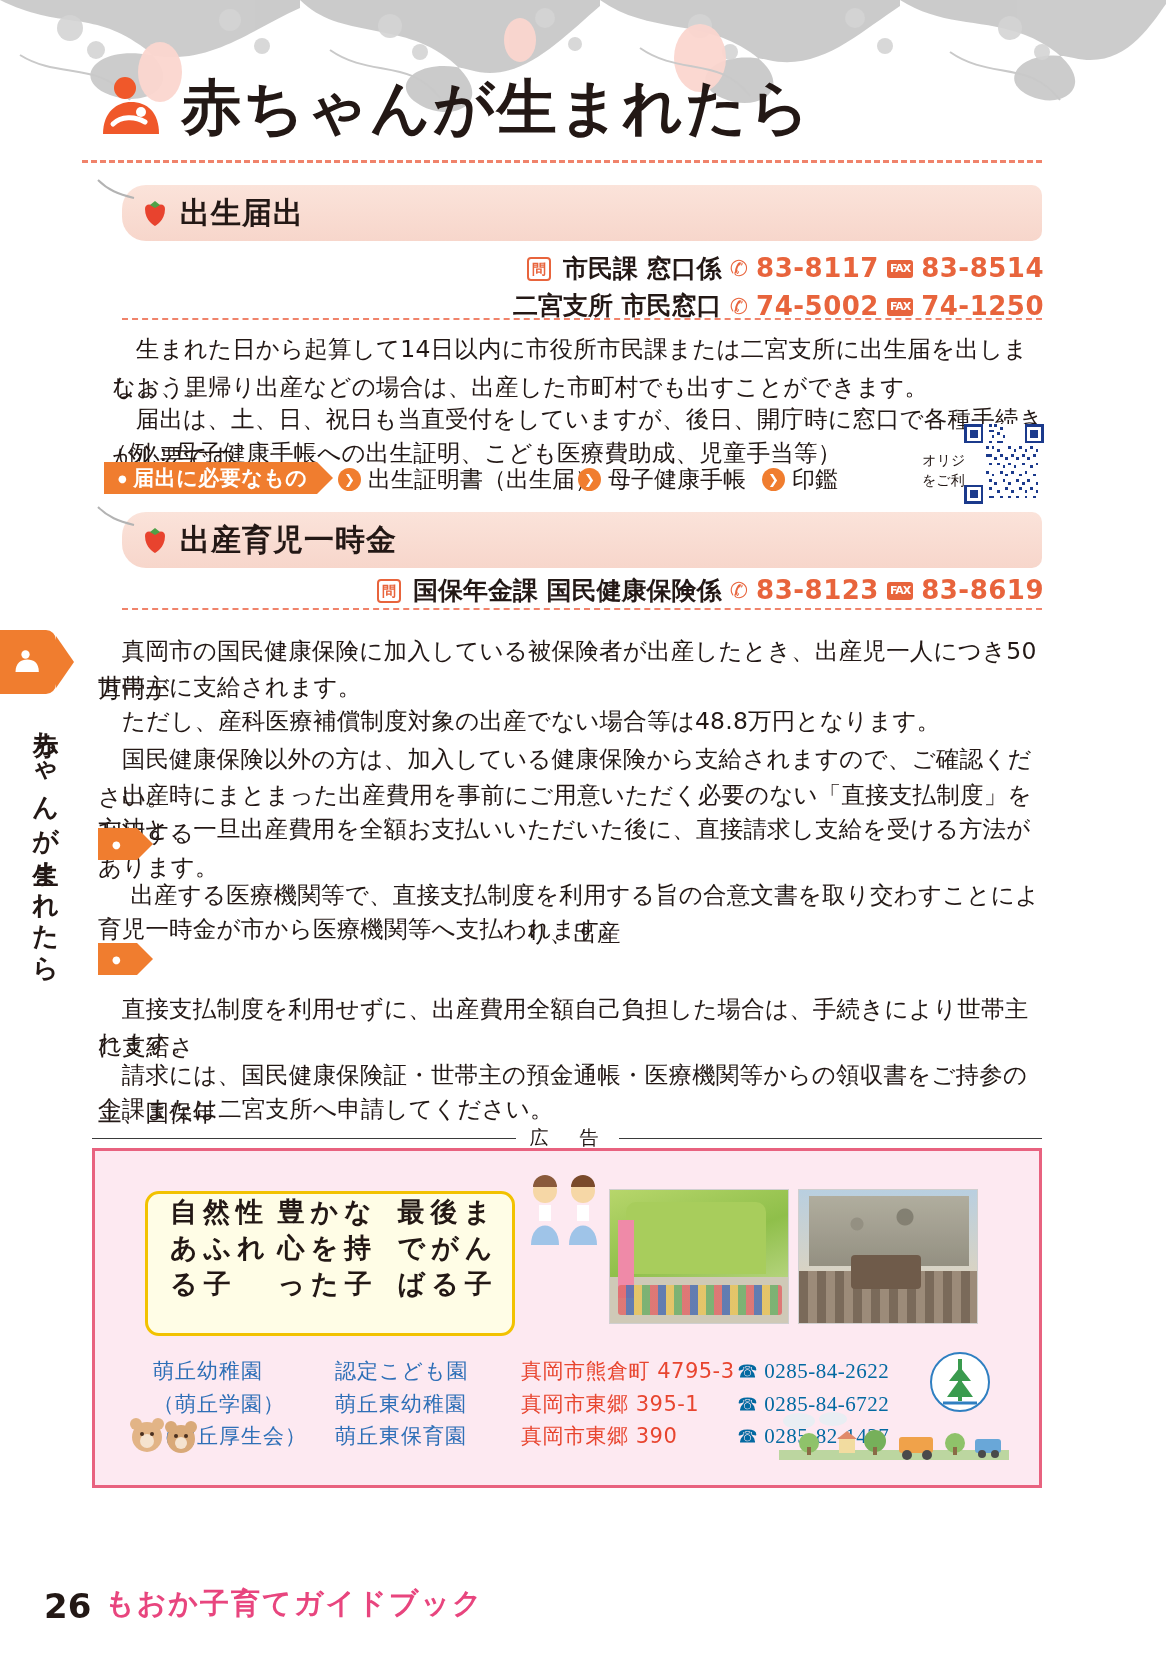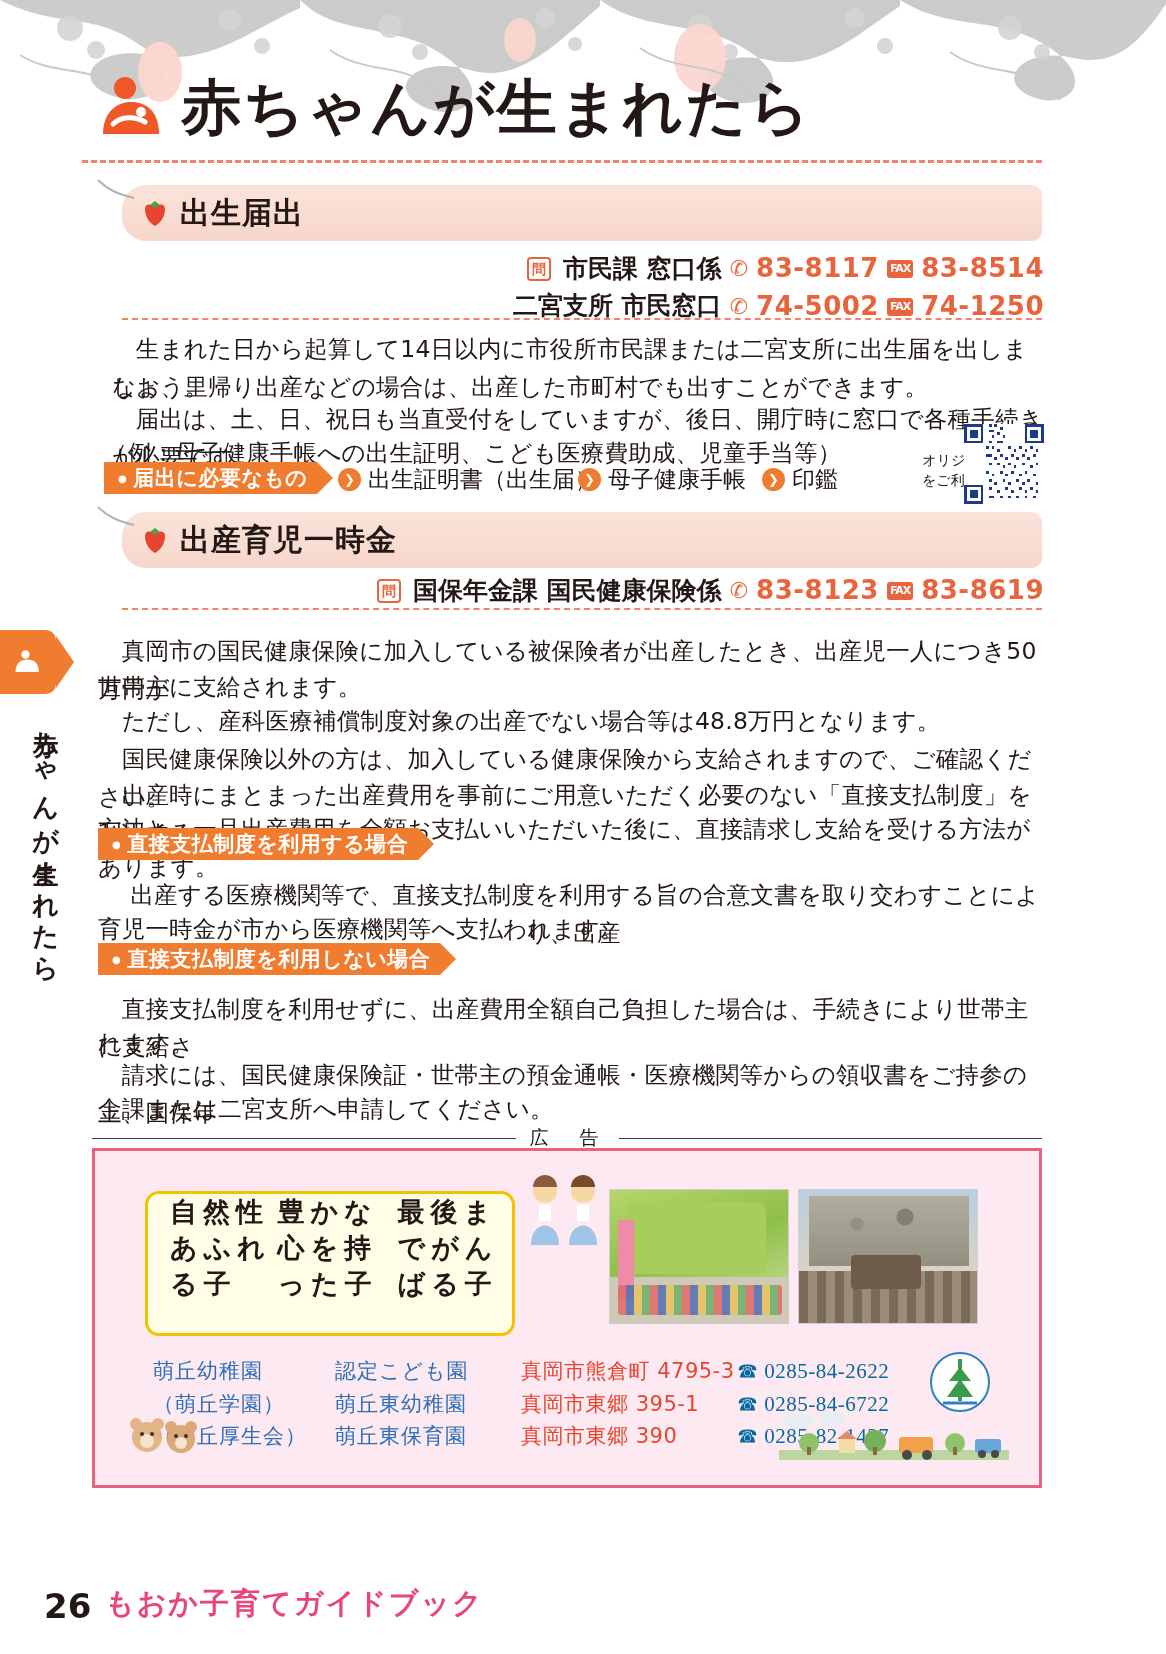--- a/index.html
+++ b/index.html
@@ -397,28 +397,26 @@
 <div class="dash-rule" style="left:122px; top:608px; width:920px;"></div>
 
 <div class="para" style="left:98px; top:632px; width:950px;">　真岡市の国民健康保険に加入している被保険者が出産したとき、出産児一人につき50万円が</div>
 <div class="para" style="left:98px; top:668px; width:950px;">世帯主に支給されます。</div>
 <div class="para" style="left:98px; top:702px; width:950px;">　ただし、産科医療補償制度対象の出産でない場合等は48.8万円となります。</div>
 <div class="para" style="left:98px; top:740px; width:950px;">　国民健康保険以外の方は、加入している健康保険から支給されますので、ご確認ください。</div>
 <div class="para" style="left:98px; top:776px; width:950px;">　出産時にまとまった出産費用を事前にご用意いただく必要のない「直接支払制度」を利用する</div>
 <div class="para" style="left:98px; top:810px; width:950px;">方法と、一旦出産費用を全額お支払いいただいた後に、直接請求し支給を受ける方法があります。</div>
 
 <div class="pill" style="left:98px; top:828px;">
-  <span>直接支払制度を利用する場合</span>
   <span class="arrow-r"></span>
 </div>
 <div class="para" style="left:98px; top:876px; width:950px;text-align:center;">　出産する医療機関等で、直接支払制度を利用する旨の合意文書を取り交わすことにより、出産</div>
 <div class="para" style="left:98px; top:910px; width:950px;">育児一時金が市から医療機関等へ支払われます。</div>
 
 <div class="pill" style="left:98px; top:943px;">
-  <span>直接支払制度を利用しない場合</span>
   <span class="arrow-r"></span>
 </div>
 <div class="para" style="left:98px; top:990px; width:950px;">　直接支払制度を利用せずに、出産費用全額自己負担した場合は、手続きにより世帯主に支給さ</div>
 <div class="para" style="left:98px; top:1024px; width:950px;">れます。</div>
 <div class="para" style="left:98px; top:1056px; width:950px;">　請求には、国民健康保険証・世帯主の預金通帳・医療機関等からの領収書をご持参の上、国保年</div>
 <div class="para" style="left:98px; top:1090px; width:950px;">金課または二宮支所へ申請してください。</div>
 
 <div class="side-tab">
   <svg width="30" height="30" viewBox="0 0 36 36">
     <circle cx="15" cy="9" r="5" fill="#ffffff"></circle>

